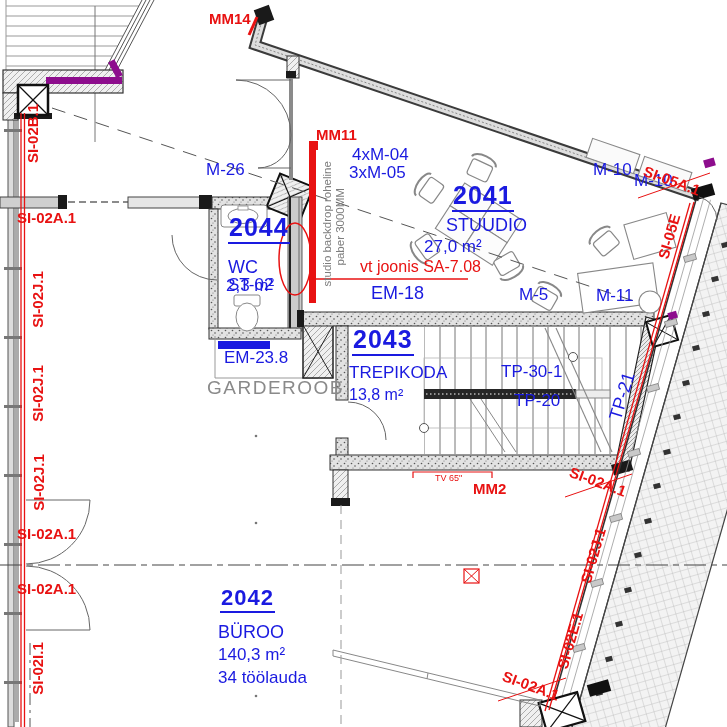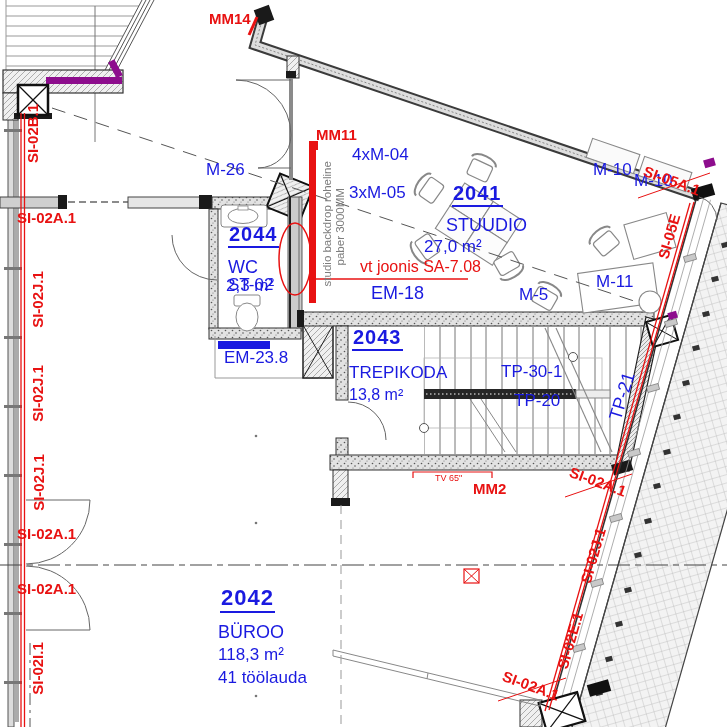--- a/index.html
+++ b/index.html
@@ -9,21 +9,21 @@
   .lbl{position:absolute;white-space:nowrap;line-height:1;}
   .blue{color:#1a1ae0;}
   .red{color:#e81212;}
   .gray{color:#8a8a8a;}
   .note{color:#7d7d7d;}
   .f9{font-size:9px;}
   .f15{font-size:15px;font-weight:bold;}
   .f16{font-size:16px;}
   .f17{font-size:17px;}
   .f18{font-size:18px;}
-  .num{font-size:20px;font-weight:bold;border-bottom:2.5px solid #1a1ae0;padding:0 1px 2px 1px;letter-spacing:1px;}
+  .num{font-size:25px;font-weight:bold;border-bottom:2.5px solid #1a1ae0;padding:0 1px 2px 1px;letter-spacing:1px;}
   .num22{font-size:22px;text-align:right;}
   .rot{transform-origin:center center;text-align:center;}
   .ls{letter-spacing:1.5px;}
 </style>
 </head>
 <body>
 
 <div id="plan">
 
 <svg id="linework" width="727" height="727" viewBox="0 0 727 727" xmlns="http://www.w3.org/2000/svg">
@@ -313,45 +313,45 @@
     <line x1="498" y1="701" x2="566" y2="678" stroke-width="1"></line>
   </g>
 
   <g fill="#8d0d8d">
     <rect x="704" y="159" width="11" height="8" transform="rotate(-16 709 163)"></rect>
     <rect x="668" y="312" width="9" height="7" transform="rotate(-16 672 315)"></rect>
   </g>
 </svg>
 
 <span class="lbl blue f17" style="left:206px;top:161px">M-26</span>
-<span class="lbl blue num" style="left:228px;top:224px">2044</span>
+<span class="lbl blue num" style="left:228px;top:215px">2044</span>
 <span class="lbl blue f18" style="left:228px;top:258px">WC</span>
 <span class="lbl blue f17" style="left:226px;top:277px">2,3 m²</span>
 <span class="lbl blue f17" style="left:228px;top:276px">ST-02</span>
 <span class="lbl blue f17" style="left:224px;top:349px">EM-23.8</span>
 <span class="lbl blue f17" style="left:352px;top:146px">4xM-04</span>
-<span class="lbl blue f17" style="left:349px;top:184px">3xM-05</span>
+<span class="lbl blue f17" style="left:349px;top:164px">3xM-05</span>
 <span class="lbl blue num" style="left:452px;top:183px">2041</span>
 <span class="lbl blue f18" style="left:446px;top:216px">STUUDIO</span>
 <span class="lbl blue f17" style="left:424px;top:238px">27,0 m²</span>
 <span class="lbl blue f17" style="left:593px;top:161px">M-10</span>
 <span class="lbl blue f17" style="left:634px;top:172px">M-10</span>
-<span class="lbl blue f17" style="left:596px;top:273px">M-11</span>
+<span class="lbl blue f17" style="left:596px;top:287px">M-11</span>
 <span class="lbl blue f17" style="left:519px;top:286px">M-5</span>
 <span class="lbl blue f18" style="left:371px;top:284px">EM-18</span>
 <span class="lbl blue num" style="left:352px;top:327px">2043</span>
 <span class="lbl blue f17" style="left:349px;top:364px">TREPIKODA</span>
 <span class="lbl blue f16" style="left:349px;top:387px">13,8 m²</span>
 <span class="lbl blue f17" style="left:501px;top:363px">TP-30-1</span>
 <span class="lbl blue f17" style="left:514px;top:392px">TP-20</span>
 <span class="lbl blue f18 rot" style="left:594px;top:387px;width:56px;transform:rotate(-73deg)">TP-21</span>
 <span class="lbl blue num num22" style="left:220px;top:587px">2042</span>
 <span class="lbl blue f18" style="left:218px;top:623px">BÜROO</span>
-<span class="lbl blue f17" style="left:218px;top:646px">118,3 m²</span>
-<span class="lbl blue f17" style="left:218px;top:669px">41 töölauda</span>
+<span class="lbl blue f17" style="left:218px;top:646px">140,3 m²</span>
+<span class="lbl blue f17" style="left:218px;top:669px">34 töölauda</span>
 
 <span class="lbl red f15" style="left:209px;top:11px">MM14</span>
 <span class="lbl red f15" style="left:316px;top:127px">MM11</span>
 <span class="lbl red f15" style="left:473px;top:481px">MM2</span>
 <span class="lbl red f9" style="left:435px;top:474px">TV 65"</span>
 <span class="lbl red f16" style="left:360px;top:259px">vt joonis SA-7.08</span>
 <span class="lbl red f15 rot" style="left:-3px;top:126px;width:70px;transform:rotate(-90deg)">SI-02B.1</span>
 <span class="lbl red f15" style="left:17px;top:210px">SI-02A.1</span>
 <span class="lbl red f15 rot" style="left:2px;top:292px;width:70px;transform:rotate(-90deg)">SI-02J.1</span>
 <span class="lbl red f15 rot" style="left:2px;top:386px;width:70px;transform:rotate(-90deg)">SI-02J.1</span>
@@ -359,16 +359,17 @@
 <span class="lbl red f15" style="left:17px;top:526px">SI-02A.1</span>
 <span class="lbl red f15" style="left:17px;top:581px">SI-02A.1</span>
 <span class="lbl red f15 rot" style="left:2px;top:661px;width:70px;transform:rotate(-90deg)">SI-02I.1</span>
 <span class="lbl red f15 rot" style="left:636px;top:173px;width:72px;transform:rotate(20deg)">SI-05A.1</span>
 <span class="lbl red f15 rot" style="left:641px;top:229px;width:56px;transform:rotate(-74deg)">SI-05E</span>
 <span class="lbl red f15 rot" style="left:562px;top:474px;width:72px;transform:rotate(20deg)">SI-02A.1</span>
 <span class="lbl red f15 rot" style="left:558px;top:548px;width:70px;transform:rotate(-74deg)">SI-02J.1</span>
 <span class="lbl red f15 rot" style="left:535px;top:633px;width:70px;transform:rotate(-74deg)">SI-02E.1</span>
 <span class="lbl red f15 rot" style="left:495px;top:678px;width:72px;transform:rotate(20deg)">SI-02A.1</span>
 
+<span class="lbl gray f18 ls" style="left:207px;top:378px;font-size:19px">GARDEROOB</span>
 <span class="lbl note rot" style="left:253px;top:218px;width:150px;font-size:11.5px;transform:rotate(-90deg)">studio backdrop roheline</span>
 <span class="lbl note rot" style="left:291px;top:221px;width:100px;font-size:11.5px;transform:rotate(-90deg)">paber 3000MM</span>
 
 </div>
 
 </body></html>

